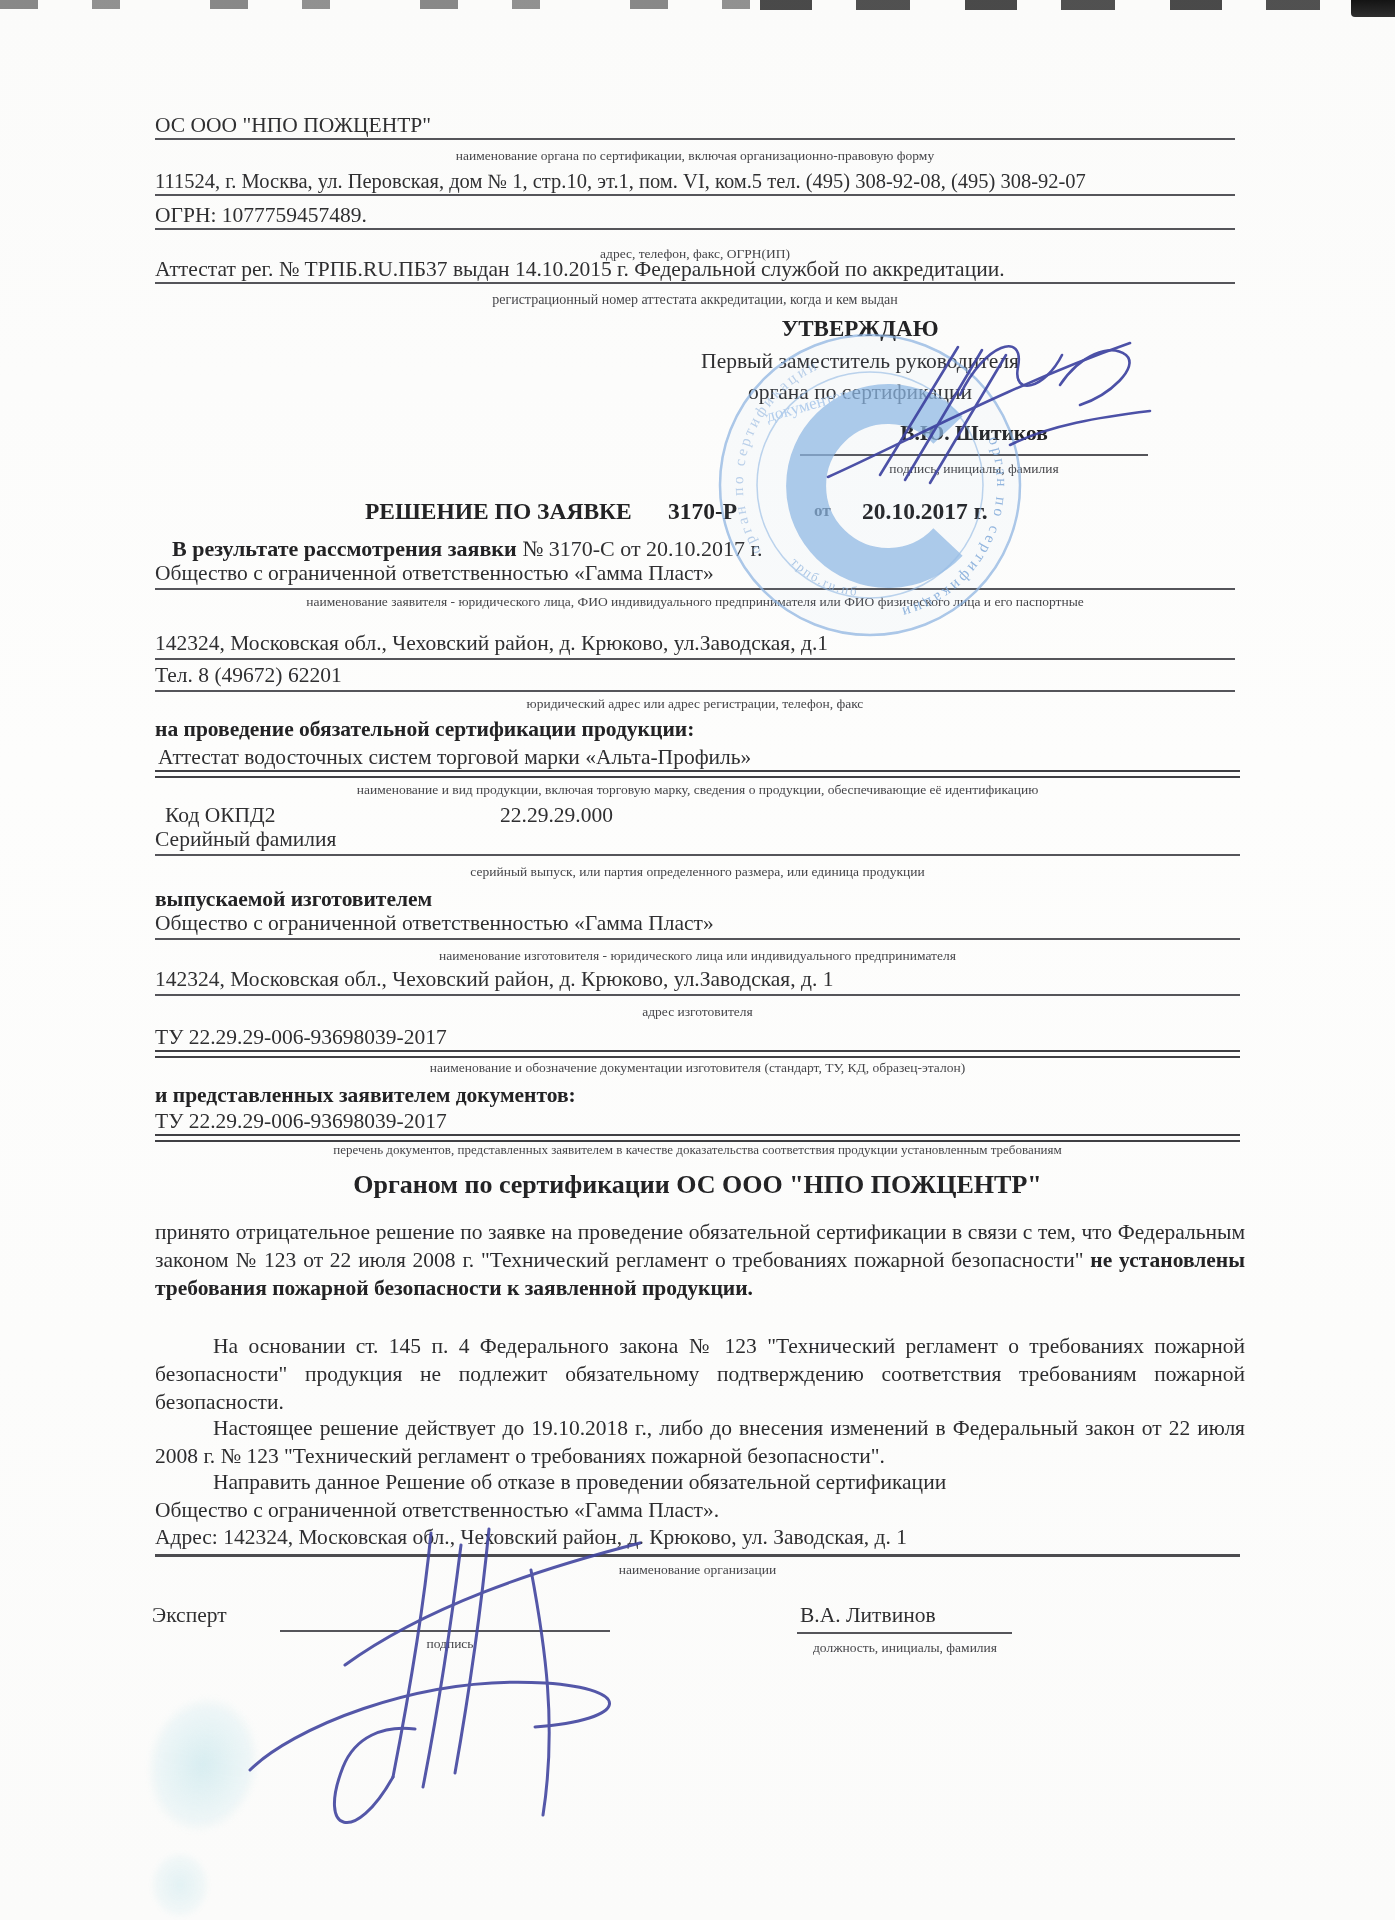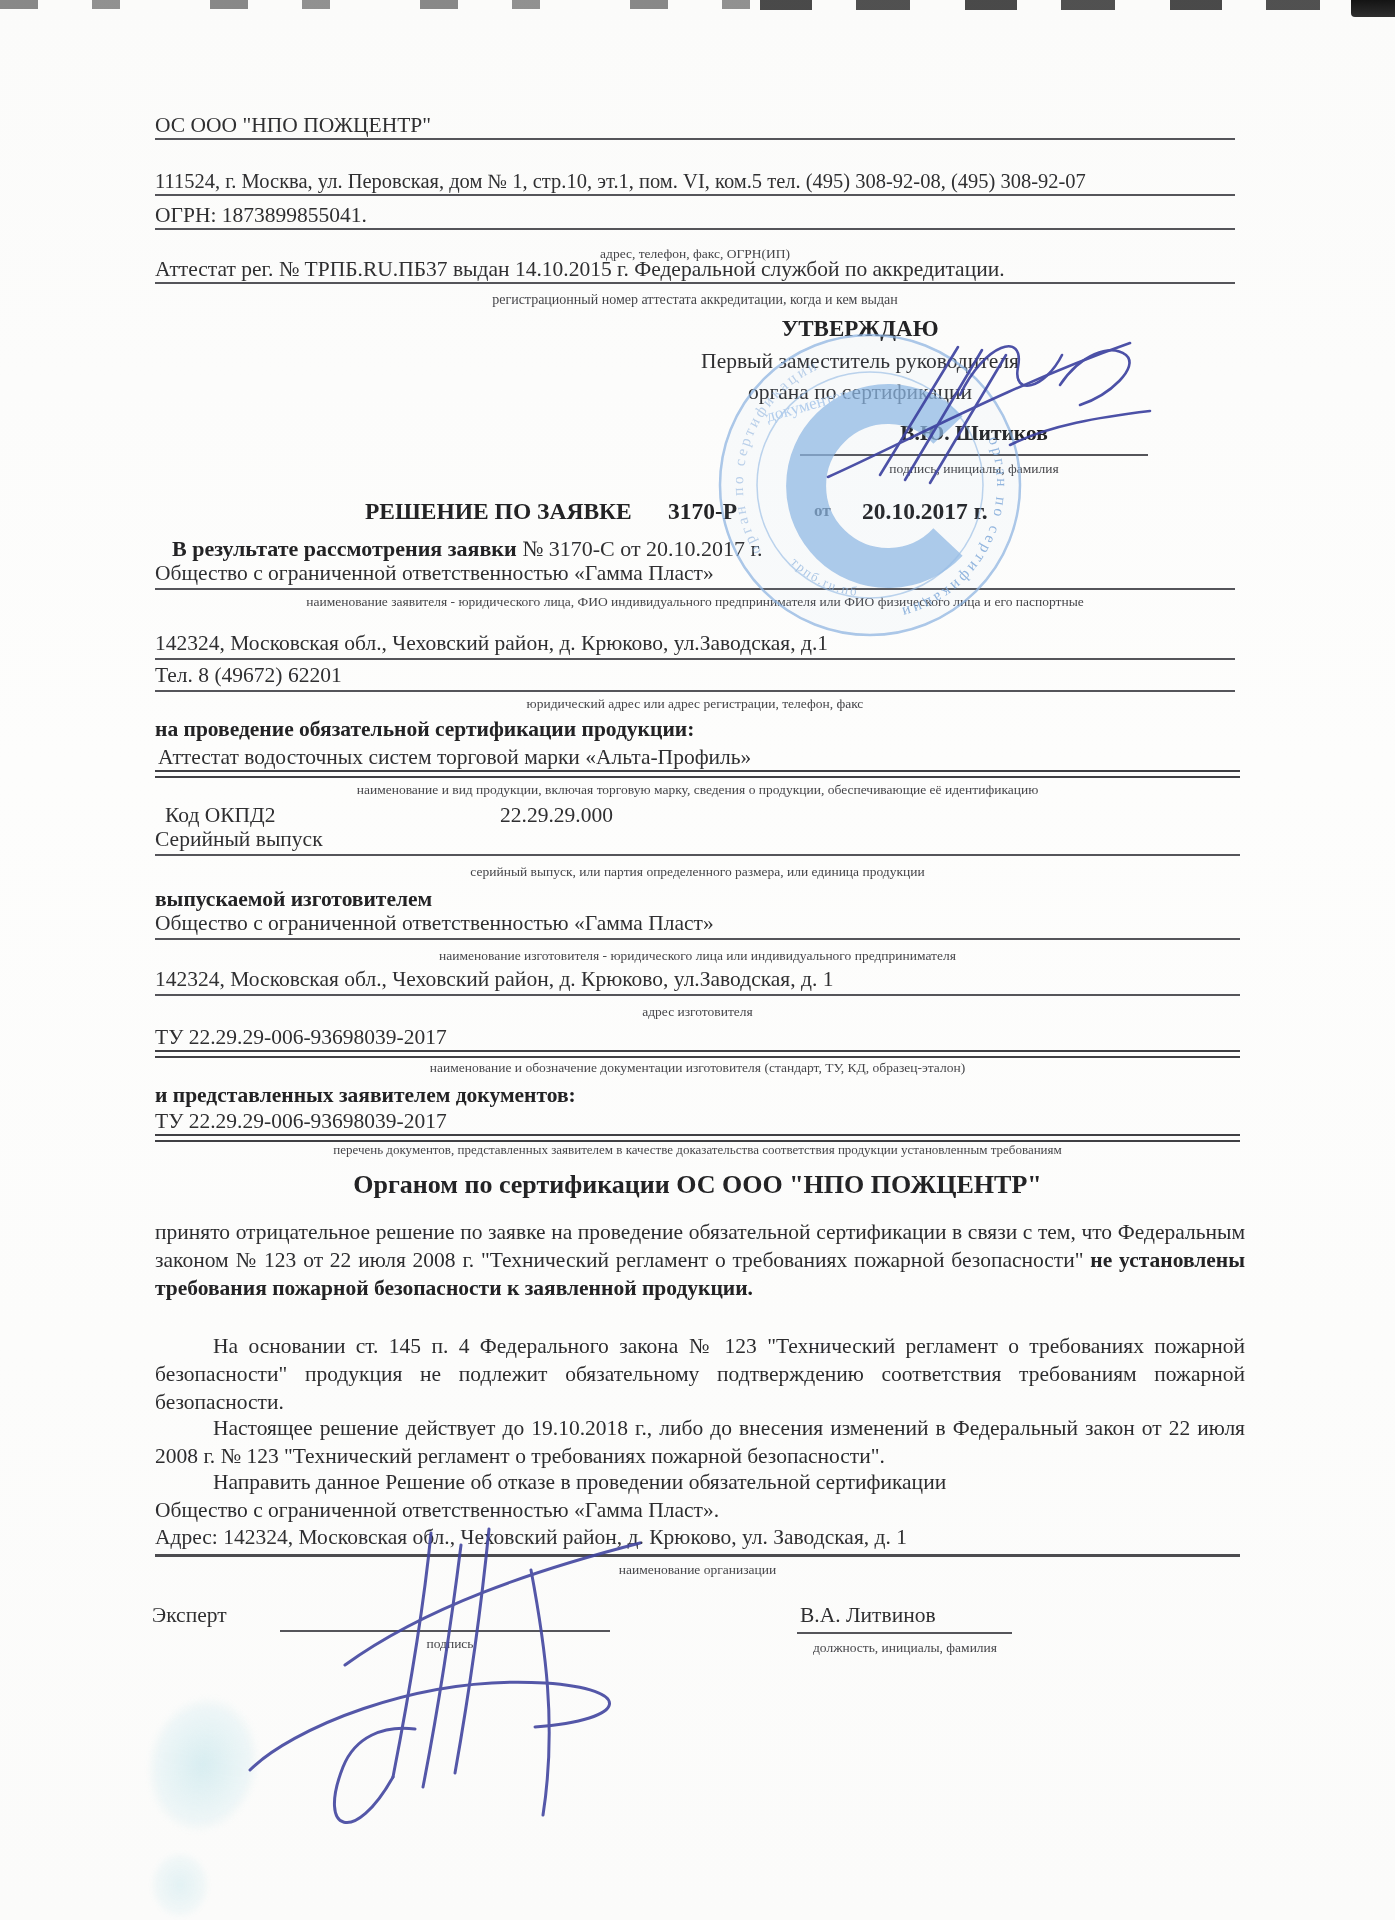--- a/index.html
+++ b/index.html
@@ -37,22 +37,23 @@
 
 <div class="page">
 
   <div class="abs top-dashes-l"></div>
   <div class="abs top-dashes-r"></div>
   <div class="abs corner-blob"></div>
   <div class="abs smudge" style="left:128px;top:1672px;width:150px;height:185px;transform:rotate(12deg);"></div>
   <div class="abs smudge" style="left:140px;top:1840px;width:80px;height:90px;opacity:.7;"></div>
 
   <div class="abs fld ul" style="left:155px;top:112px;width:1080px;">ОС  ООО "НПО ПОЖЦЕНТР"</div>
+  <div class="abs lbl" style="left:155px;top:148px;width:1080px;">наименование органа по сертификации, включая организационно-правовую форму</div>
   <div class="abs fld ul" style="left:155px;top:168px;width:1080px;font-size:20.5px;">111524, г. Москва, ул. Перовская, дом № 1, стр.10, эт.1, пом. VI, ком.5 тел. (495) 308-92-08, (495) 308-92-07</div>
-  <div class="abs fld ul" style="left:155px;top:202px;width:1080px;">ОГРН: 1873899855041.</div>
+  <div class="abs fld ul" style="left:155px;top:202px;width:1080px;">ОГРН: 1077759457489.</div>
   <div class="abs lbl" style="left:155px;top:238px;width:1080px;margin-top:8px;">адрес, телефон, факс, ОГРН(ИП)</div>
   <div class="abs fld ul" style="left:155px;top:256px;width:1080px;">Аттестат рег. № ТРПБ.RU.ПБ37 выдан 14.10.2015 г. Федеральной службой по аккредитации.</div>
   <div class="abs lbl" style="left:155px;top:292px;width:1080px;font-size:14px;">регистрационный номер аттестата аккредитации, когда и кем выдан</div>
 
   <div class="abs fld b ctr" style="left:600px;top:316px;width:520px;font-size:23px;">УТВЕРЖДАЮ</div>
   <div class="abs fld ctr" style="left:600px;top:348px;width:520px;">Первый заместитель руководителя</div>
   <div class="abs fld ctr" style="left:600px;top:379px;width:520px;">органа по сертификации</div>
   <div class="abs fld b ul ctr" style="left:800px;top:420px;width:348px;height:34px;">В.Ю. Шитиков</div>
   <div class="abs lbl" style="left:800px;top:461px;width:348px;">подпись, инициалы, фамилия</div>
 
@@ -103,21 +104,21 @@
   <div class="abs fld ul" style="left:155px;top:630px;width:1080px;height:28px;">142324, Московская обл., Чеховский район, д. Крюково, ул.Заводская, д.1</div>
   <div class="abs fld ul" style="left:155px;top:662px;width:1080px;height:28px;">Тел. 8 (49672) 62201</div>
   <div class="abs lbl" style="left:155px;top:696px;width:1080px;">юридический адрес или адрес регистрации, телефон, факс</div>
 
   <div class="abs fld b" style="left:155px;top:716px;">на проведение обязательной сертификации продукции:</div>
   <div class="abs fld" style="left:158px;top:744px;">Аттестат водосточных систем  торговой марки «Альта-Профиль»</div>
   <div class="abs rule2" style="left:155px;top:770px;width:1085px;"></div>
   <div class="abs lbl" style="left:155px;top:782px;width:1085px;">наименование и вид продукции, включая торговую марку, сведения о продукции, обеспечивающие её идентификацию</div>
   <div class="abs fld" style="left:165px;top:802px;">Код ОКПД2</div>
   <div class="abs fld" style="left:500px;top:802px;">22.29.29.000</div>
-  <div class="abs fld ul" style="left:155px;top:826px;width:1085px;height:28px;">Серийный выпуск</div>
+  <div class="abs fld ul" style="left:155px;top:826px;width:1085px;height:28px;">Серийный фамилия</div>
   <div class="abs lbl" style="left:155px;top:864px;width:1085px;">серийный выпуск, или партия определенного размера, или единица продукции</div>
 
   <div class="abs fld b" style="left:155px;top:886px;">выпускаемой изготовителем</div>
   <div class="abs fld ul" style="left:155px;top:910px;width:1085px;height:28px;">Общество с ограниченной ответственностью «Гамма Пласт»</div>
   <div class="abs lbl" style="left:155px;top:948px;width:1085px;">наименование изготовителя - юридического лица или индивидуального предпринимателя</div>
   <div class="abs fld ul" style="left:155px;top:966px;width:1085px;height:28px;">142324, Московская обл., Чеховский район, д. Крюково, ул.Заводская, д. 1</div>
   <div class="abs lbl" style="left:155px;top:1004px;width:1085px;">адрес изготовителя</div>
   <div class="abs fld" style="left:155px;top:1024px;">ТУ 22.29.29-006-93698039-2017</div>
   <div class="abs rule2" style="left:155px;top:1050px;width:1085px;"></div>
   <div class="abs lbl" style="left:155px;top:1060px;width:1085px;">наименование и обозначение документации изготовителя (стандарт, ТУ, КД, образец-эталон)</div>

